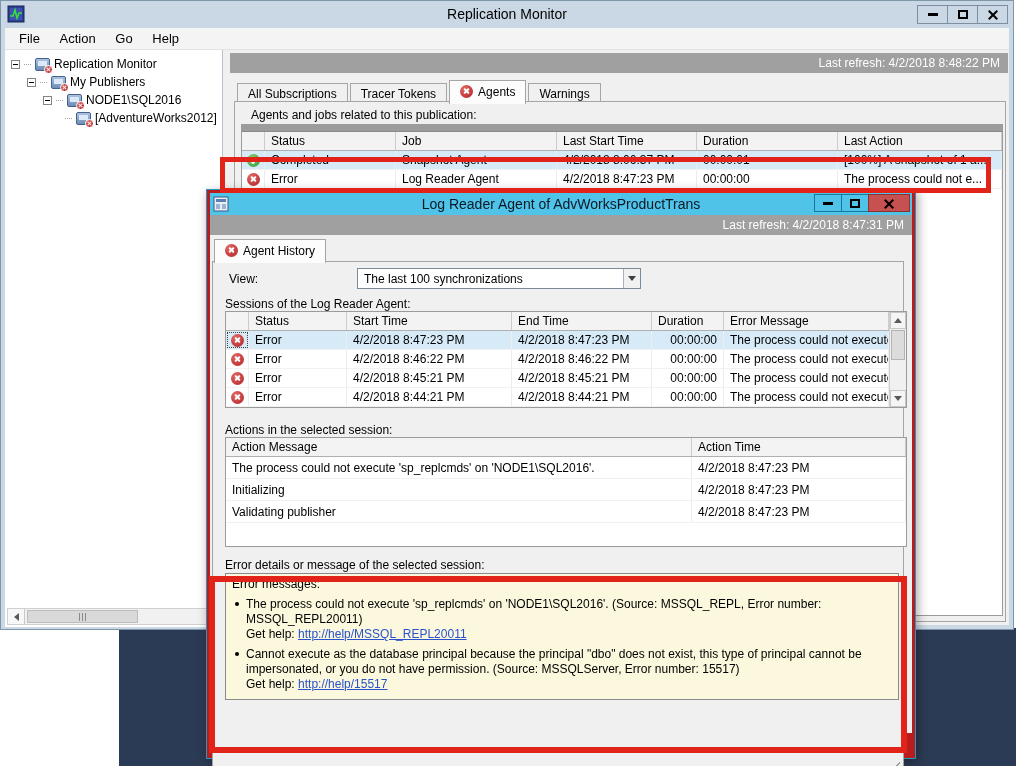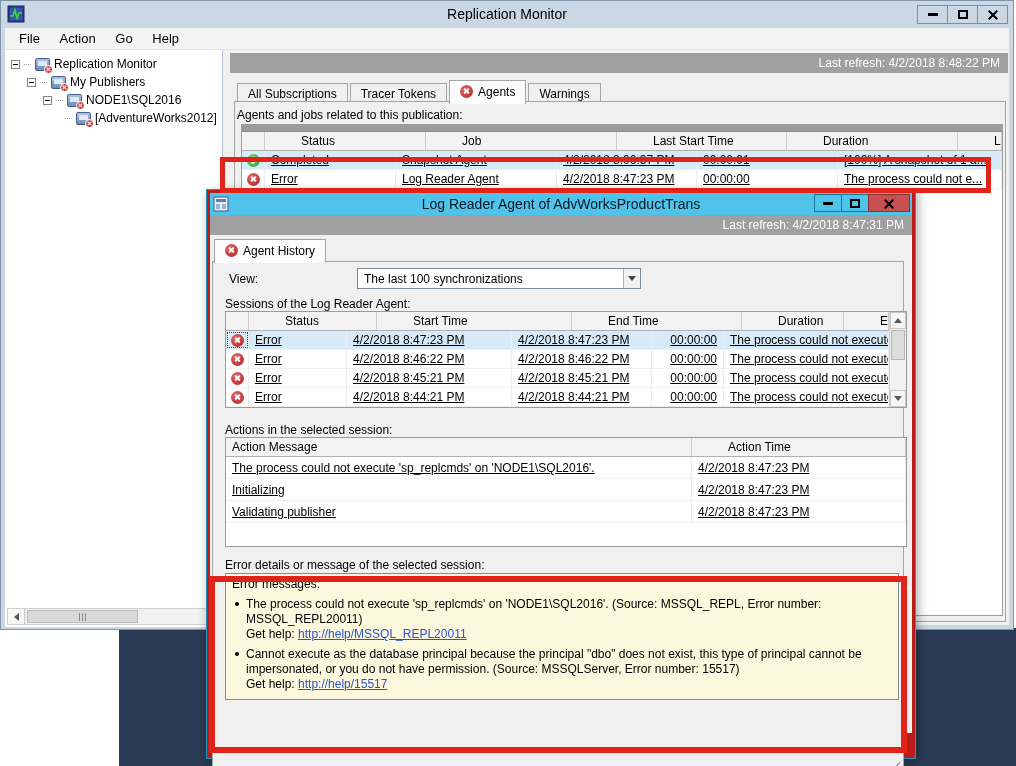--- a/index.html
+++ b/index.html
@@ -24,24 +24,24 @@
   
   .icon-error { width:13px; height:13px; border-radius:50%; background:radial-gradient(circle at 35% 30%, #e06a66, #b32025); position:relative; display:inline-block; flex:none; }
   .icon-error::before,.icon-error::after { content:""; position:absolute; left:3px; top:5px; width:7px; height:2px; background:#fff; border-radius:1px; }
   .icon-error::before{ transform:rotate(45deg);} .icon-error::after{ transform:rotate(-45deg);}
   .icon-ok { width:13px; height:13px; border-radius:50%; background:radial-gradient(circle at 35% 30%, #7fd06e, #2f9a3c); position:relative; display:inline-block; flex:none; }
   .icon-ok::after { content:""; position:absolute; left:3px; top:3px; width:6px; height:3px; border-left:2px solid #fff; border-bottom:2px solid #fff; transform:rotate(-48deg); }
 
   
   .grid { position:absolute; background:#fff; border:1px solid #9b9b9b; overflow:hidden; }
   .g-topband { height:7px; background:#9c9c9c; border-bottom:1px solid #8a8a8a; }
-  .g-header { display:flex; background:#f3f3f3; border-bottom:1px solid #b0b0b0;gap:30px; }
+  .g-header { display:flex; background:#f3f3f3; border-bottom:1px solid #b0b0b0; }
   .g-header > div { padding:2px 6px; border-right:1px solid #cccccc; height:18px; overflow:hidden; white-space:nowrap; }
   .g-row { display:flex; height:19px; border-bottom:1px solid #f1f1f1; }
-  .g-row > div { padding:2px 6px; border-right:1px solid #ededed; overflow:hidden; white-space:nowrap;text-decoration:underline; }
+  .g-row > div { padding:2px 6px; border-right:1px solid #ededed; overflow:hidden; white-space:nowrap; }
   .g-row .ic { display:flex; align-items:center; justify-content:center; padding:0; }
   .sel { background:#d6eaf8; }
   .focus-cell { outline:1px dotted #444; outline-offset:-2px; }
   
   .m0{width:23px;flex:none;} .m1{width:131px;flex:none;} .m2{width:161px;flex:none;}
   .m3{width:140px;flex:none;} .m4{width:141px;flex:none;} .m5{flex:1;}
   
   .s0{width:23px;flex:none;} .s1{width:98px;flex:none;} .s2{width:165px;flex:none;}
   .s3{width:140px;flex:none;} .s4{width:72px;flex:none;text-align:right;} .s5{flex:1;}
   
@@ -214,21 +214,21 @@
         <div class="tab active">
           <span class="icon-error"></span>
           <span>Agents</span>
         </div>
         <div class="tab">
             <span>Warnings</span>
           </div>
       </div>
 
       <div class="tab-page" style="left:7px; top:51px; width:772px; height:521px;">
-        <div class="label" style="left:2px; top:6px;">Agents and jobs related to this publication:</div>
+        <div class="label" style="left:16px; top:6px;">Agents and jobs related to this publication:</div>
 
         <div class="grid" style="left:6px; top:22px; width:762px; height:492px;">
           <div class="g-topband"></div>
           <div class="g-header">
             <div class="m0"></div>
             <div class="m1">Status</div>
             <div class="m2">Job</div>
             <div class="m3">Last Start Time</div>
             <div class="m4">Duration</div>
             <div class="m5">Last Action</div>

